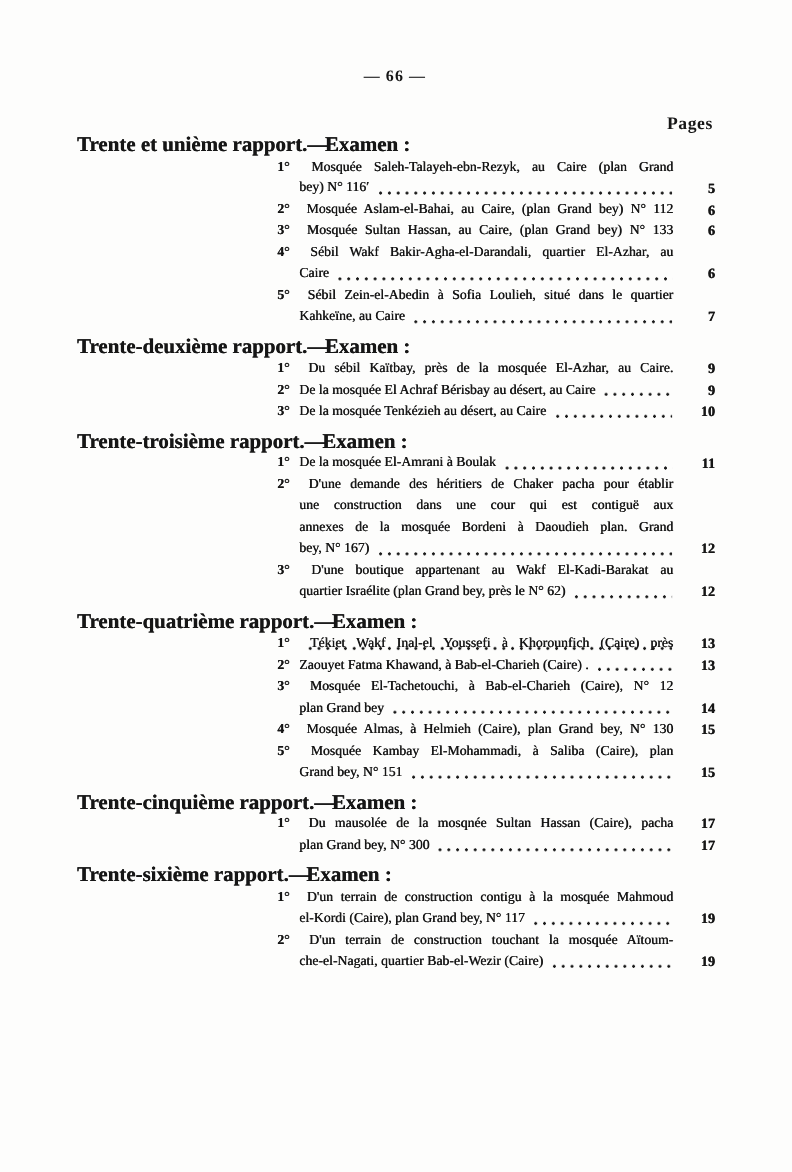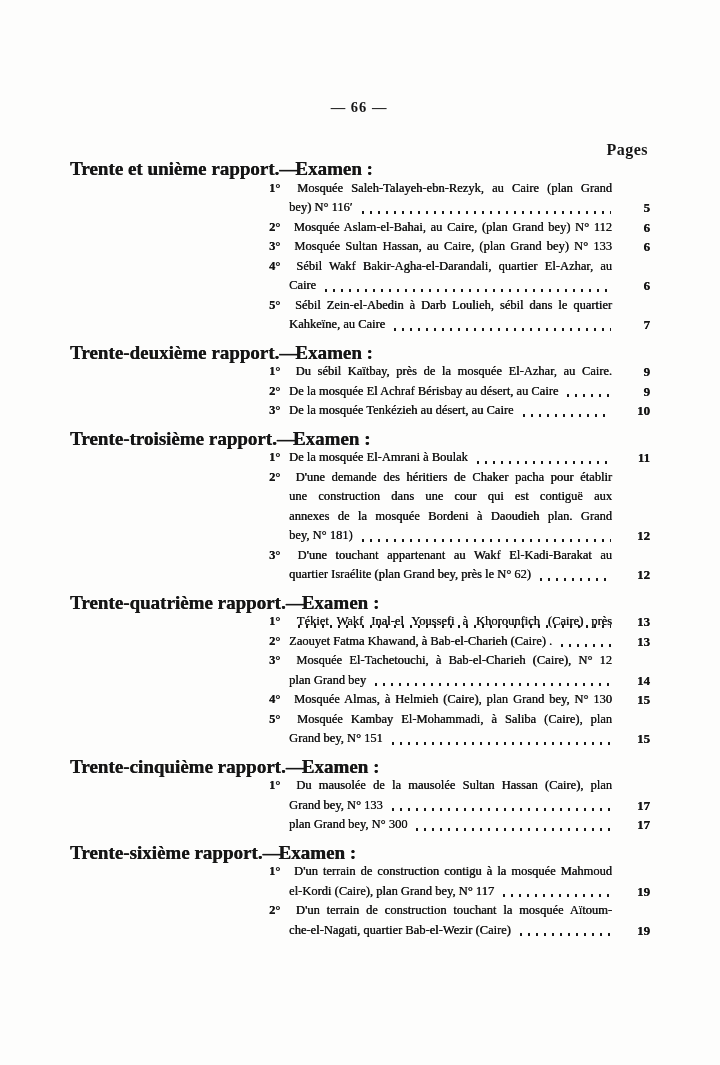--- a/index.html
+++ b/index.html
@@ -8,21 +8,21 @@
     background:#fdfdfc;
     color:#161616;
     font-family:"Liberation Serif","DejaVu Serif",serif;
     overflow:hidden;
     -webkit-font-smoothing:antialiased;
   }
   .page{
     position:relative;
     width:578px;
     margin-left:70px;
-    padding-top:97px;
+    padding-top:60px;
   }
   .folio{
     text-align:center;
     font-size:14.5px;
     font-weight:700;
     letter-spacing:1px;
     line-height:20px;
   }
   .pages-label{
     text-align:right;
@@ -44,21 +44,21 @@
     line-height:19.5px;
     text-shadow:.3px 0 0 currentColor;
   }
   .sh-title{flex:none;}
   .sh-spacer{flex:1;text-align:center;min-width:16px;}
   .sh-examen{flex:none;}
   .items{
     margin-left:182px;
     width:360px;
   }
-  .item{position:relative;margin-left:17px;}
+  .item{position:relative;}
   .line{
     font-size:12.5px;
     line-height:19.5px;
     text-shadow:.35px 0 0 currentColor;
   }
   .jline{
     text-align:justify;
     text-align-last:justify;
   }
   .leader-line{
@@ -134,21 +134,21 @@
           </div>
           <div class="item">
             <div class="line jline"><span class="num">4°</span> <span class="jtext">Sébil Wakf Bakir-Agha-el-Darandali, quartier El-Azhar, au</span></div>
             <div class="line leader-line cont">
               <span class="ltext">Caire</span>
               <span class="leader"></span>
             </div>
             <span class="pagenum">6</span>
           </div>
           <div class="item">
-            <div class="line jline"><span class="num">5°</span> <span class="jtext">Sébil Zein-el-Abedin à Darb Loulieh, sébil dans le quartier</span></div>
+            <div class="line jline"><span class="num">5°</span> <span class="jtext">Sébil Zein-el-Abedin à Sofia Loulieh, situé dans le quartier</span></div>
             <div class="line leader-line cont">
               <span class="ltext">Kahkeïne, au Caire</span>
               <span class="leader"></span>
             </div>
             <span class="pagenum">7</span>
           </div>
         </div>
       </div>
       <div class="section">
         <div class="section-head">
@@ -192,27 +192,27 @@
               <span class="ltext">De la mosquée El-Amrani à Boulak</span>
               <span class="leader"></span>
             </div>
             <span class="pagenum">11</span>
           </div>
           <div class="item">
             <div class="line jline"><span class="num">2°</span> <span class="jtext">D'une demande des héritiers de Chaker pacha pour établir</span></div>
             <div class="line jline cont"><span class="jtext">une construction dans une cour qui est contiguë aux</span></div>
             <div class="line jline cont"><span class="jtext">annexes de la mosquée Bordeni à Daoudieh plan. Grand</span></div>
             <div class="line leader-line cont">
-              <span class="ltext">bey, N° 181)</span>
+              <span class="ltext">bey, N° 167)</span>
               <span class="leader"></span>
             </div>
             <span class="pagenum">12</span>
           </div>
           <div class="item">
-            <div class="line jline"><span class="num">3°</span> <span class="jtext">D'une touchant appartenant au Wakf El-Kadi-Barakat au</span></div>
+            <div class="line jline"><span class="num">3°</span> <span class="jtext">D'une boutique appartenant au Wakf El-Kadi-Barakat au</span></div>
             <div class="line leader-line cont">
               <span class="ltext">quartier Israélite (plan Grand bey, près le N° 62)</span>
               <span class="leader"></span>
             </div>
             <span class="pagenum">12</span>
           </div>
         </div>
       </div>
       <div class="section">
         <div class="section-head">
@@ -259,25 +259,21 @@
         </div>
       </div>
       <div class="section">
         <div class="section-head">
           <span class="sh-title">Trente-cinquième rapport.</span>
           <span class="sh-spacer">—</span>
           <span class="sh-examen">Examen :</span>
         </div>
         <div class="items">
           <div class="item">
-            <div class="line jline"><span class="num">1°</span> <span class="jtext">Du mausolée de la mausolée Sultan Hassan (Caire), plan</span></div>
-            <div class="line leader-line cont">
-              <span class="ltext">Grand bey, N° 133</span>
-              <span class="leader"></span>
-            </div>
+            <div class="line jline"><span class="num">1°</span> <span class="jtext">Du mausolée de la mosqnée Sultan Hassan (Caire), pacha</span></div>
             <span class="pagenum">17</span>
           </div>
           <div class="item">
             <div class="line leader-line cont">
               <span class="ltext">plan Grand bey, N° 300</span>
               <span class="leader"></span>
             </div>
             <span class="pagenum">17</span>
           </div>
         </div>

